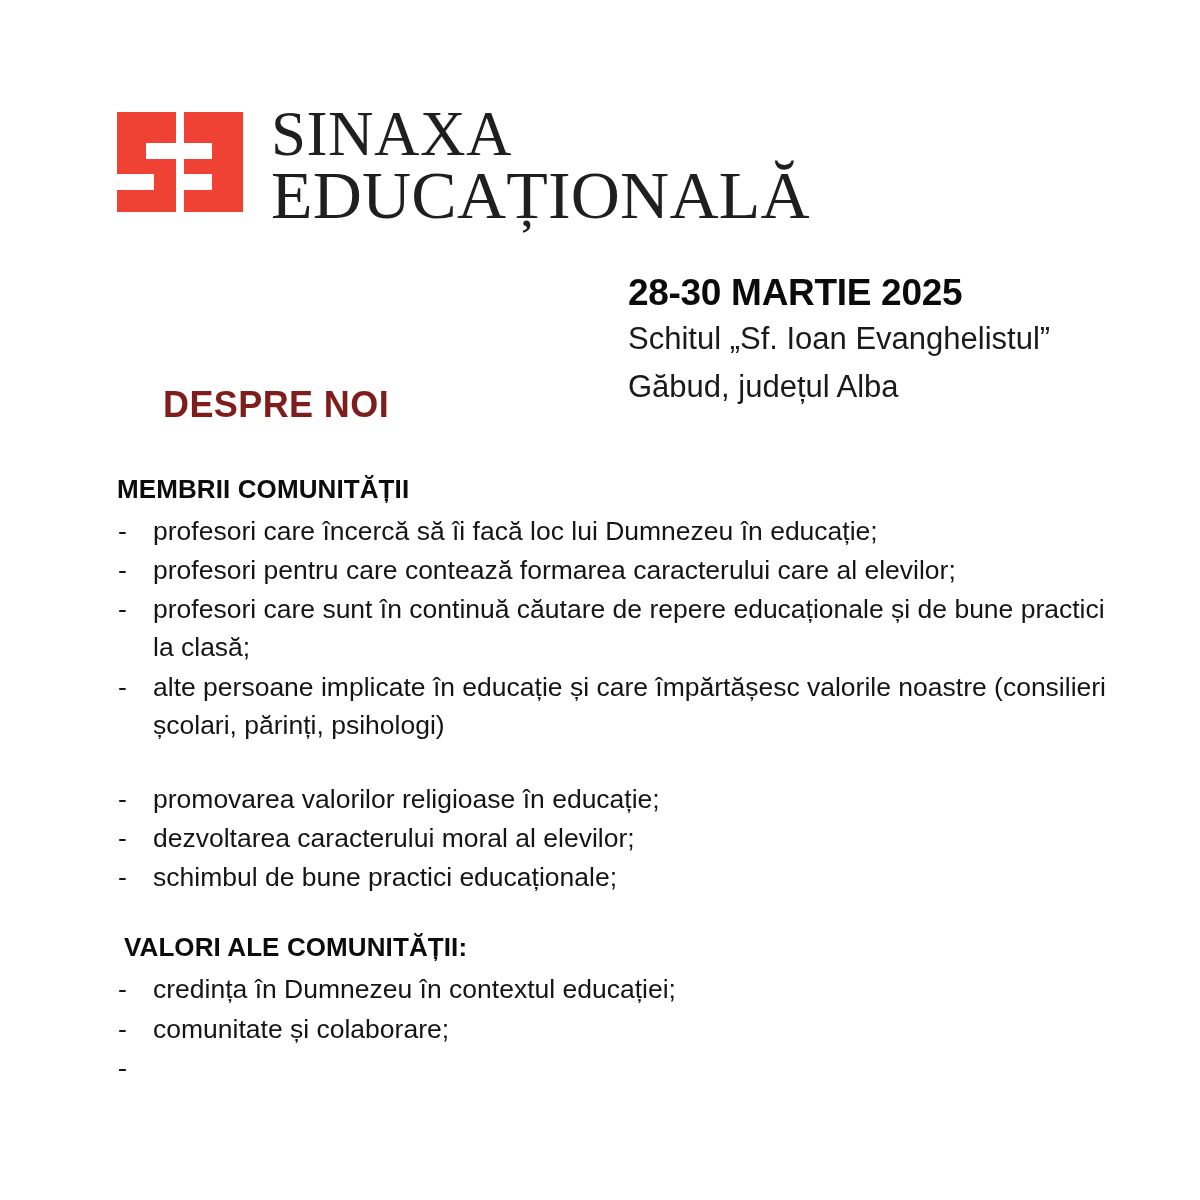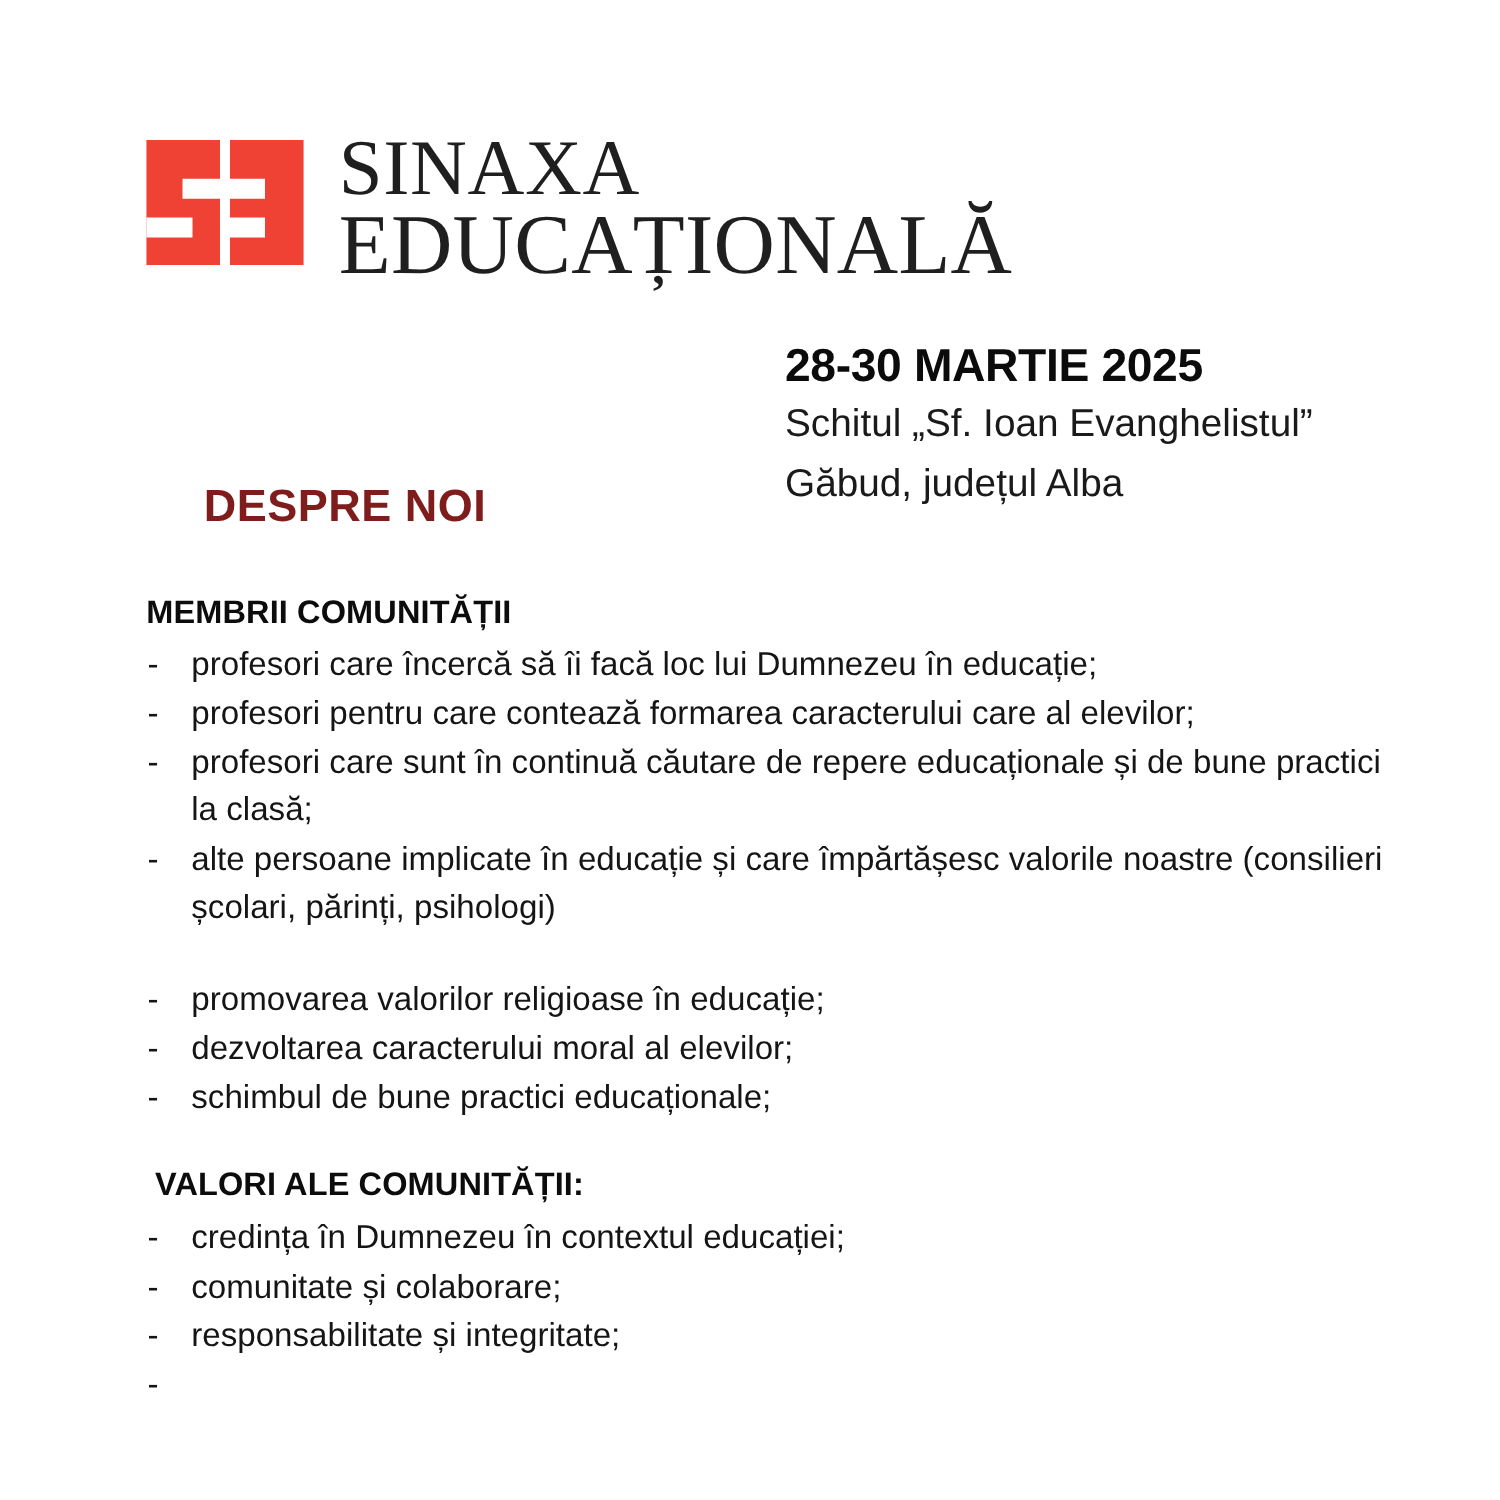--- a/index.html
+++ b/index.html
@@ -216,21 +216,20 @@
       <li class="bullet-item">
         <span class="dash">-</span>
         <span>credința în Dumnezeu în contextul educației;</span>
       </li>
       <li class="bullet-item">
         <span class="dash">-</span>
         <span>comunitate și colaborare;</span>
       </li>
       <li class="bullet-item">
         <span class="dash">-</span>
-        <span>responsabilitate și integritate;</span>
       </li>
       <li class="bullet-item">
         <span class="dash">-</span>
       </li>
     </ul>
   </div>
 
 </div>
 
 </body></html>

